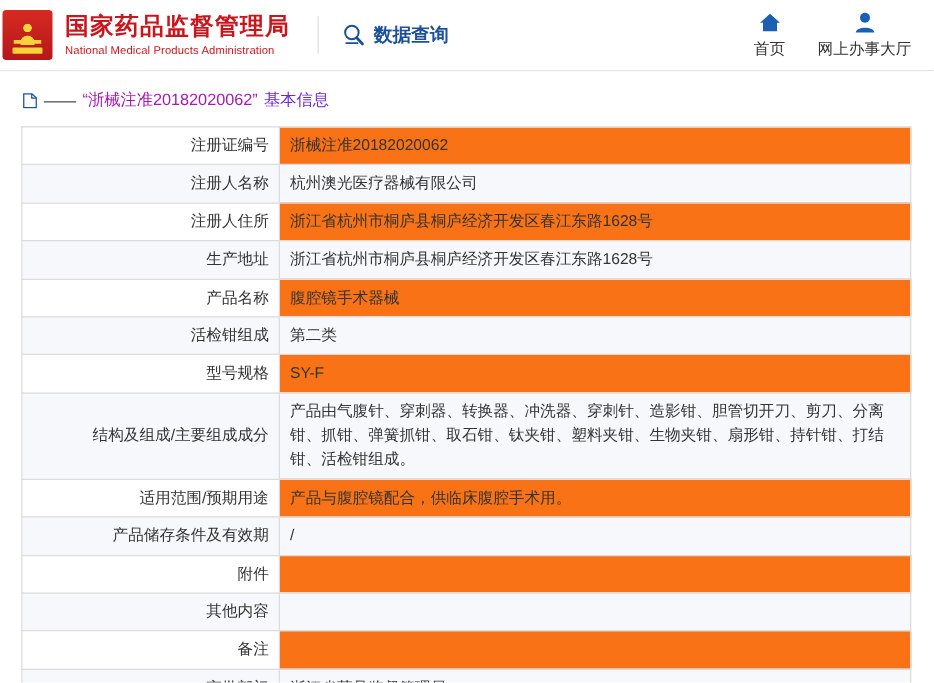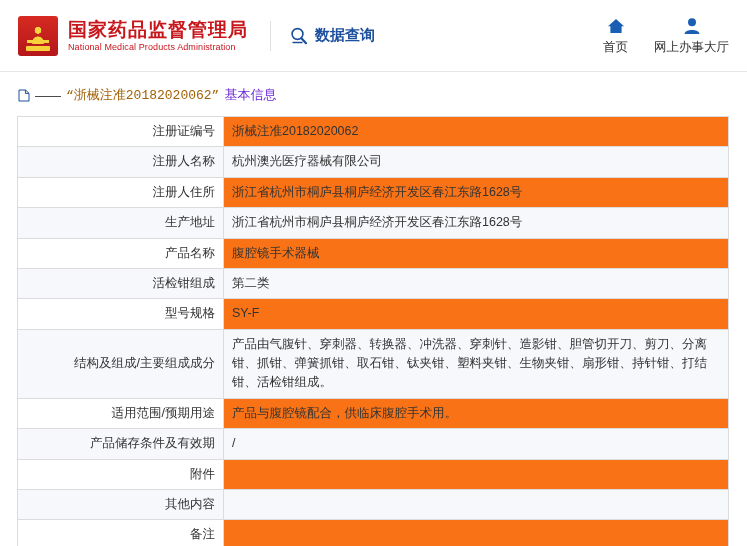--- a/index.html
+++ b/index.html
@@ -5,24 +5,24 @@
   * { box-sizing: border-box; }
   html, body {
     margin: 0; padding: 0;
     width: 747px; height: 546px;
     background: #ffffff;
     font-family: "Liberation Sans", sans-serif;
     color: #333;
     overflow: hidden;
   }
   .header {
-    height: 72px;
-    display: flex;
-    align-items: center;
-    padding: 0 14px 0 18px;
+    height: 57px;
+    display: flex;
+    align-items: center;
+    padding: 0 14px 0 2px;
     border-bottom: 1px solid #e6e6e6;
   }
   .emblem {
     width: 40px; height: 40px;
     border-radius: 3px;
     background: linear-gradient(180deg,#d62a22 0%, #b5171a 100%);
     position: relative;
     flex: none;
     margin-right: 10px;
     overflow: hidden;
@@ -112,21 +112,21 @@
     padding: 14px 0 10px 18px;
     font-size: 13px;
     color: #1c4f9c;
   }
   .crumb .doc-ico {
     width: 12px; height: 13px;
     flex: none;
     position: relative;
   }
   .crumb .sep { color: #333; }
-  .crumb .highlight { color: #a16207; font-family: Liberation Mono, monospace; }
+  .crumb .highlight { color: #a21caf; }
   .crumb .tail { color: #6d28d9; }
 
   table.info {
     width: 712px;
     margin: 2px 0 0 17px;
     border-collapse: collapse;
     table-layout: fixed;
     font-size: 12.5px;
   }
   table.info td {

